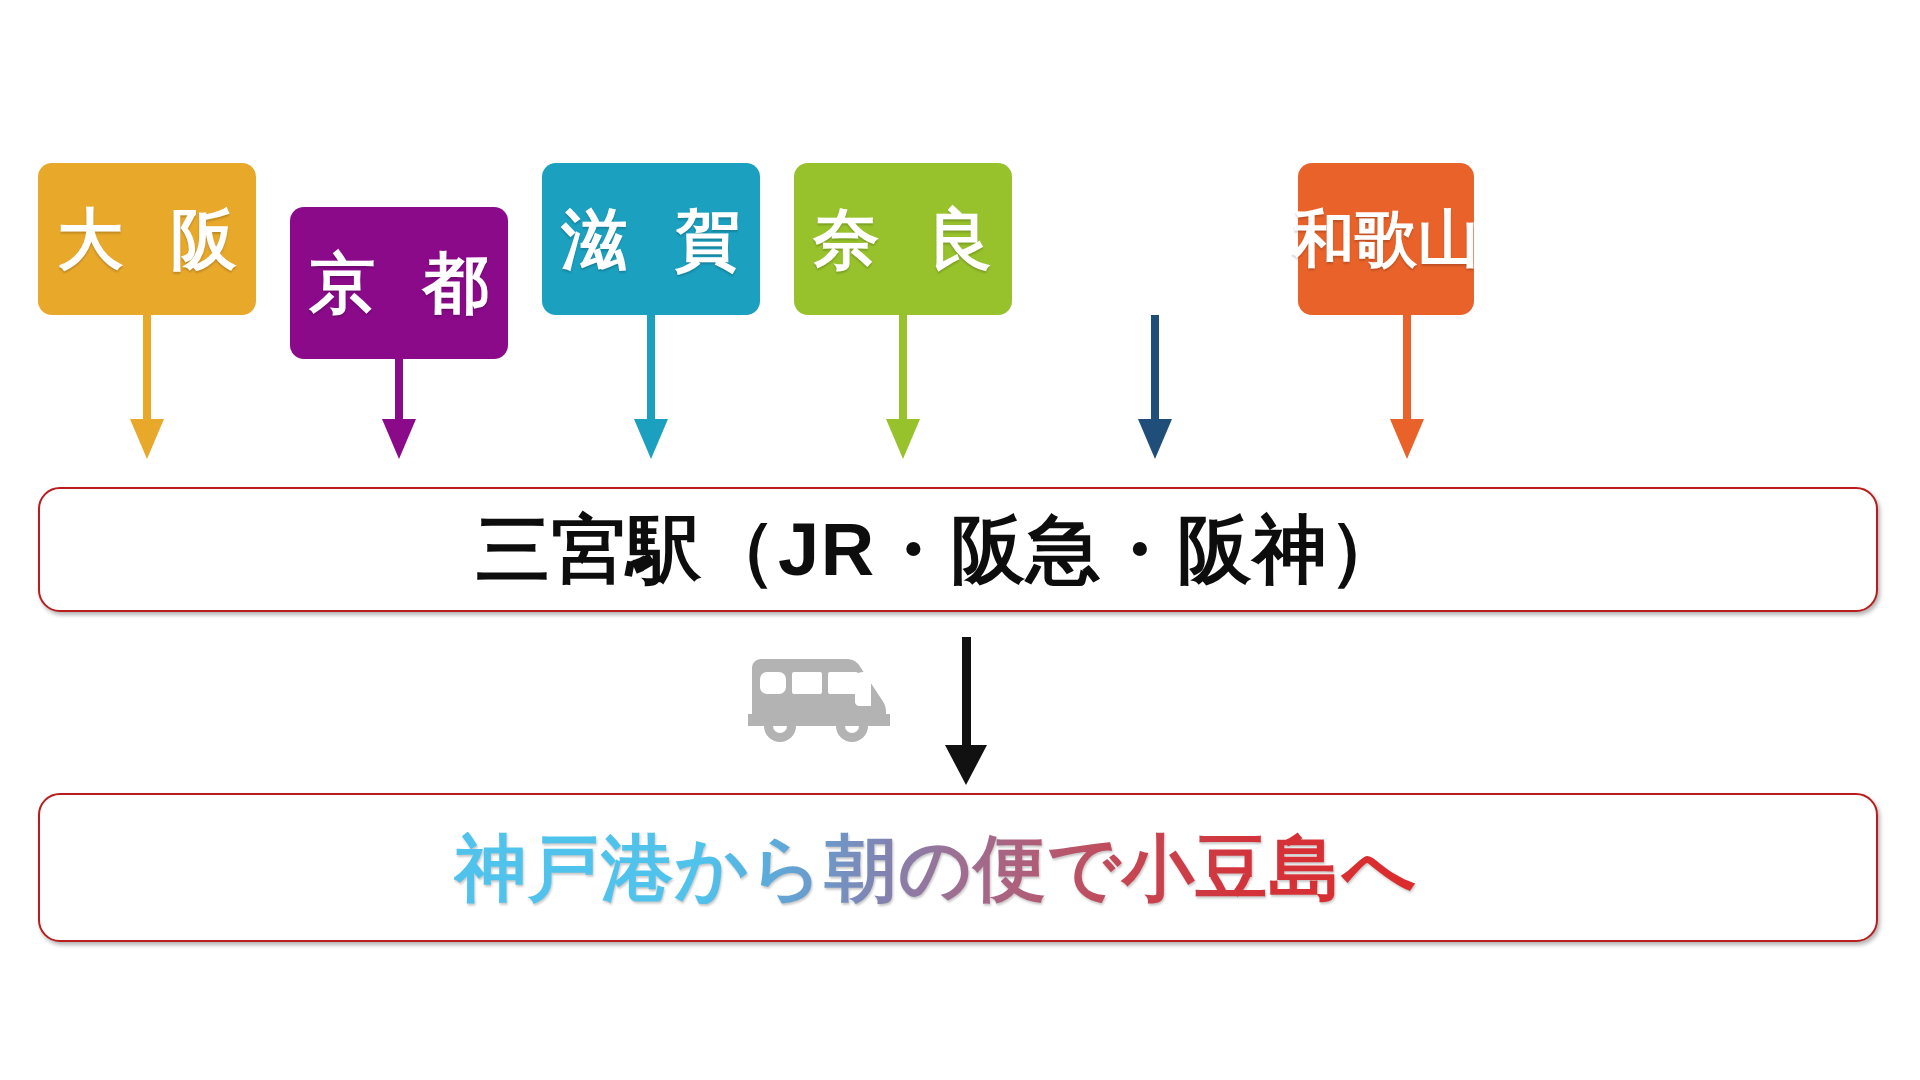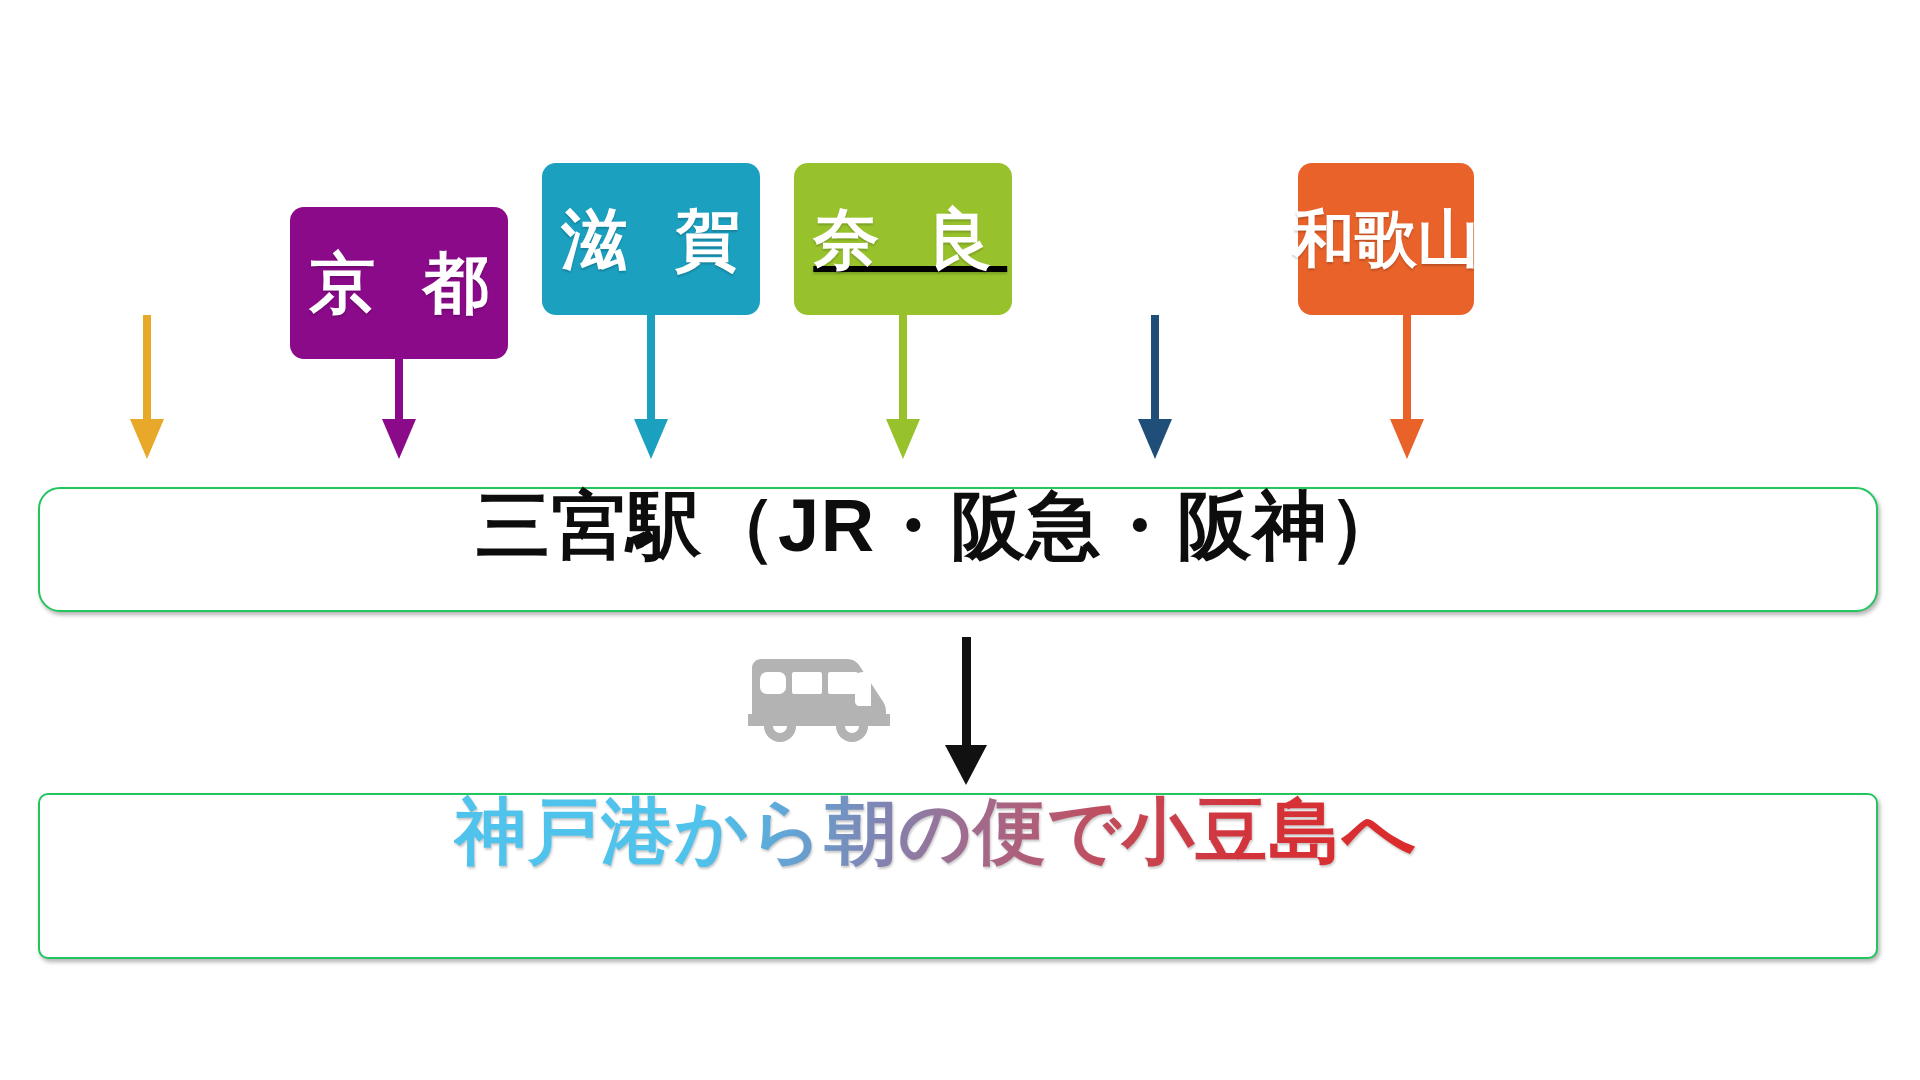--- a/index.html
+++ b/index.html
@@ -72,24 +72,24 @@
     height: 0;
     border-left: 17px solid transparent;
     border-right: 17px solid transparent;
   }
 
   
   .panel {
     position: absolute;
     box-sizing: border-box;
     background: #ffffff;
-    border: 2px solid #22c55e;
+    border: 2px solid #b91c1c;
     border-radius: 22px;
     display: flex;
-    align-items: flex-start;
+    align-items: center;
     justify-content: center;
     box-shadow: 2px 3px 4px rgba(0,0,0,0.30);
   }
   #station-panel {
     left: 38px;
     top: 487px;
     width: 1840px;
     height: 125px;
   }
   #station-title {
@@ -99,22 +99,21 @@
     letter-spacing: 0.02em;
     line-height: 1;
     white-space: nowrap;
     transform: translateX(-18px);
   }
 
   #destination-panel {
     left: 38px;
     top: 793px;
     width: 1840px;
-    height: 166px;
-    border-radius: 10px;
+    height: 149px;
   }
   #destination-title {
     font-size: 72px;
     font-weight: bold;
     letter-spacing: 0.02em;
     line-height: 1;
     white-space: nowrap;
     background-image: linear-gradient(
         100deg,
         #4fc3ec 0%,
@@ -168,30 +167,33 @@
     border-top: 40px solid #111111;
   }
 </style>
 </head>
 <body>
 
 <div id="stage">
 
   <div class="pref-row">
 
+    <div class="pref-chip" style="left:0px;width:218px;background:#E8A829;">
+      <span class="pref-label">大 阪</span>
+    </div>
 
     <div class="pref-chip" style="left:252px;width:218px;background:#8A0A8A;margin-top:44px;">
       <span class="pref-label">京 都</span>
     </div>
 
     <div class="pref-chip" style="left:504px;width:218px;background:#1BA0C0;">
       <span class="pref-label">滋 賀</span>
     </div>
 
-    <div class="pref-chip" style="left:756px;width:218px;background:#97C22B;text-decoration:underline;">
+    <div class="pref-chip" style="left:756px;width:218px;background:#97C22B;">
       <span class="pref-label">奈 良</span>
     </div>
 
 
     <div class="pref-chip" style="left:1260px;width:176px;background:#E8622A;">
       <span class="pref-label tight">和歌山</span>
     </div>
   </div>
 
   <div class="arrow-v" style="left:117px;top:315px;height:146px;">

